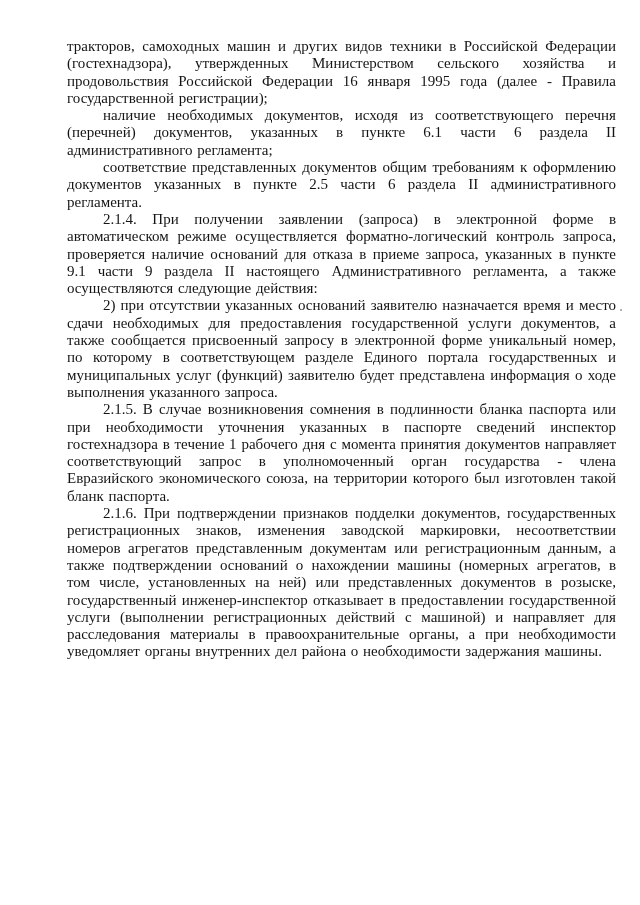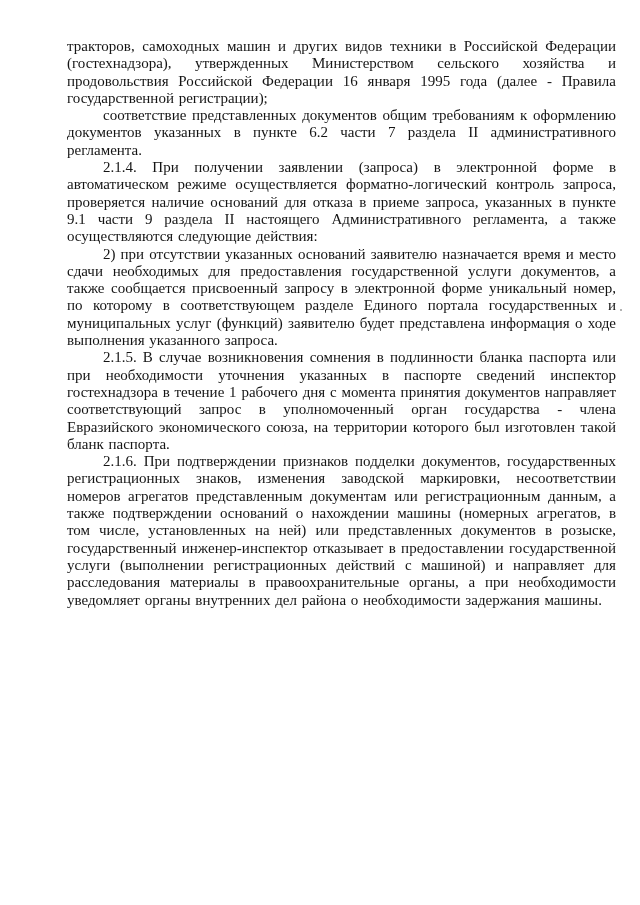--- a/index.html
+++ b/index.html
@@ -49,21 +49,22 @@
   .speck.s1 { left: 620px; top: 309px; width: 2px; height: 2px; }
   .speck.s2 { left: 247px; top: 221px; width: 2px; height: 3px; opacity: .6; }
 </style>
 </head>
 <body>
 
 <div class="page">
   <div class="content">
 
   <p class="para">тракторов, самоходных машин и других видов техники в Российской Федерации (гостехнадзора), утвержденных Министерством сельского хозяйства и продовольствия Российской Федерации 16 января 1995 года (далее - Правила государственной регистрации);</p>
-      <p class="para indent">соответствие представленных документов общим требованиям к оформлению документов указанных в пункте 6.2 части 7 раздела II административного регламента.</p>
+      <p class="para indent">наличие необходимых документов, исходя из соответствующего перечня (перечней) документов, указанных в пункте 6.1 части 6 раздела II административного регламента;</p>
+      <p class="para indent">соответствие представленных документов общим требованиям к оформлению документов указанных в пункте 2.5 части 6 раздела II административного регламента.</p>
       <p class="para indent">2.1.4. При получении заявлении (запроса) в электронной форме в автоматическом режиме осуществляется форматно-логический контроль запроса, проверяется наличие оснований для отказа в приеме запроса, указанных в пункте 9.1 части 9 раздела II настоящего Административного регламента, а также осуществляются следующие действия:</p>
       <p class="para indent">2) при отсутствии указанных оснований заявителю назначается время и место сдачи необходимых для предоставления государственной услуги документов, а также сообщается присвоенный запросу в электронной форме уникальный номер, по которому в соответствующем разделе Единого портала государственных и муниципальных услуг (функций) заявителю будет представлена информация о ходе выполнения указанного запроса.</p>
       <p class="para indent">2.1.5. В случае возникновения сомнения в подлинности бланка паспорта или при необходимости уточнения указанных в паспорте сведений инспектор гостехнадзора в течение 1 рабочего дня с момента принятия документов направляет соответствующий запрос в уполномоченный орган государства - члена Евразийского экономического союза, на территории которого был изготовлен такой бланк паспорта.</p>
       <p class="para indent">2.1.6. При подтверждении признаков подделки документов, государственных регистрационных знаков, изменения заводской маркировки, несоответствии номеров агрегатов представленным документам или регистрационным данным, а также подтверждении оснований о нахождении машины (номерных агрегатов, в том числе, установленных на ней) или представленных документов в розыске, государственный инженер-инспектор отказывает в предоставлении государственной услуги (выполнении регистрационных действий с машиной) и направляет для расследования материалы в правоохранительные органы, а при необходимости уведомляет органы внутренних дел района о необходимости задержания машины.</p>
     </div>
 
   <div class="page-number">26</div>
 
   <div class="speck s1"></div>
   <div class="speck s2"></div>

